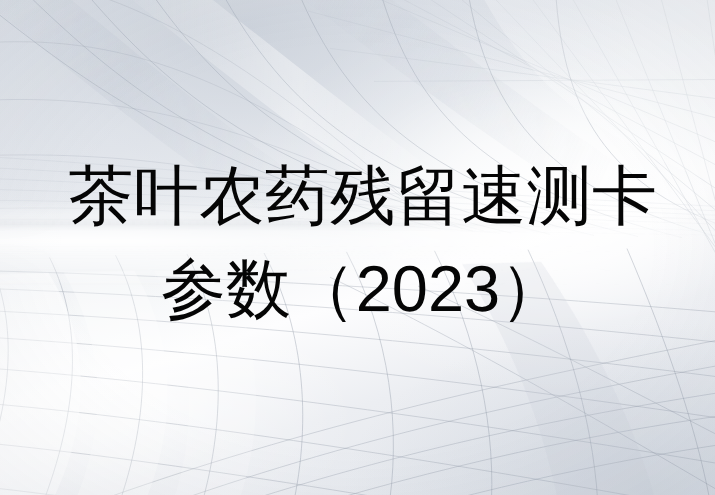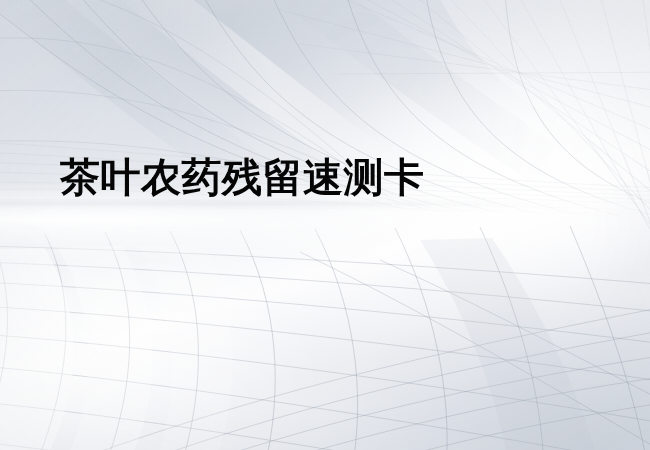--- a/index.html
+++ b/index.html
@@ -113,27 +113,28 @@
   
   #title-block {
     position: absolute;
     left: 60px;
     top: 136px;
     width: 540px;
     z-index: 5;
   }
   .title-line {
     font-family: "Liberation Sans", "DejaVu Sans", sans-serif;
-    font-size: 40px;
+    font-size: 59px;
     line-height: 85px;
-    font-weight: 700;
+    font-weight: 400;
     color: #050505;
     letter-spacing: 0.5px;
     white-space: nowrap;
     text-rendering: geometricPrecision;
+    text-align: center;
   }
   .title-line.line2 {
     letter-spacing: 0px;
   }
 </style>
 </head>
 <body>
 
 <div id="banner">
 
@@ -271,15 +272,16 @@
       <path d="M 430,-20 C 470,60 520,120 660,170 L 660,-20 Z" fill="#ffffff" opacity="0.45"></path>
     </g>
   </svg>
 
   <div class="bg-layer bg-crease"></div>
   <div class="bg-sweep"></div>
   <div class="bg-layer bg-vignette"></div>
 
   <div id="title-block">
     <div class="title-line line1">茶叶农药残留速测卡</div>
+    <div class="title-line line2">参数（2023）</div>
   </div>
 
 </div>
 
 </body></html>

